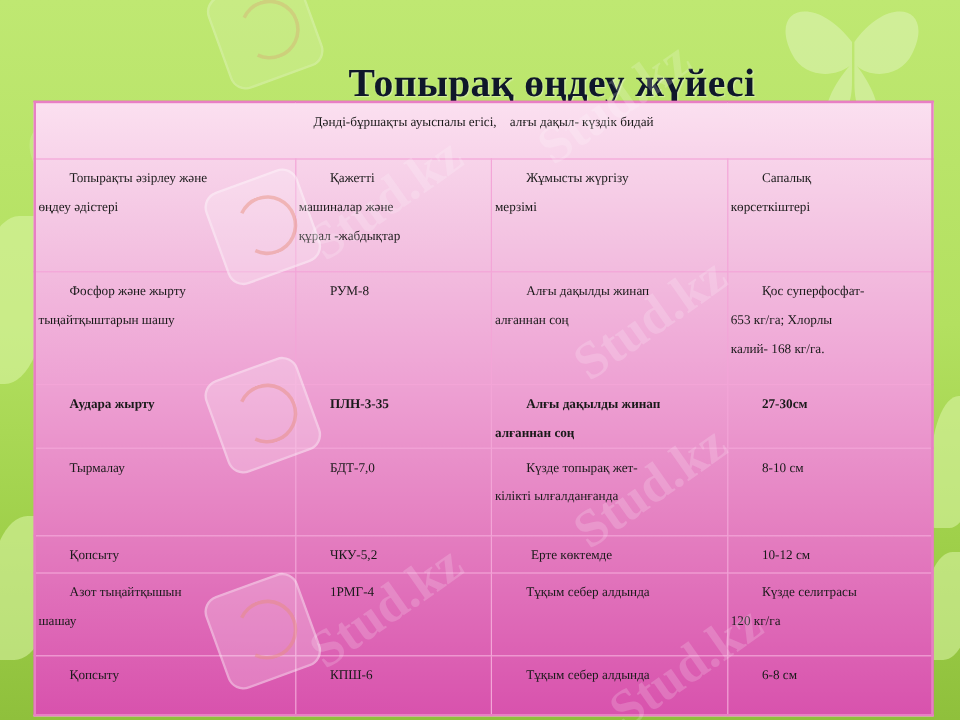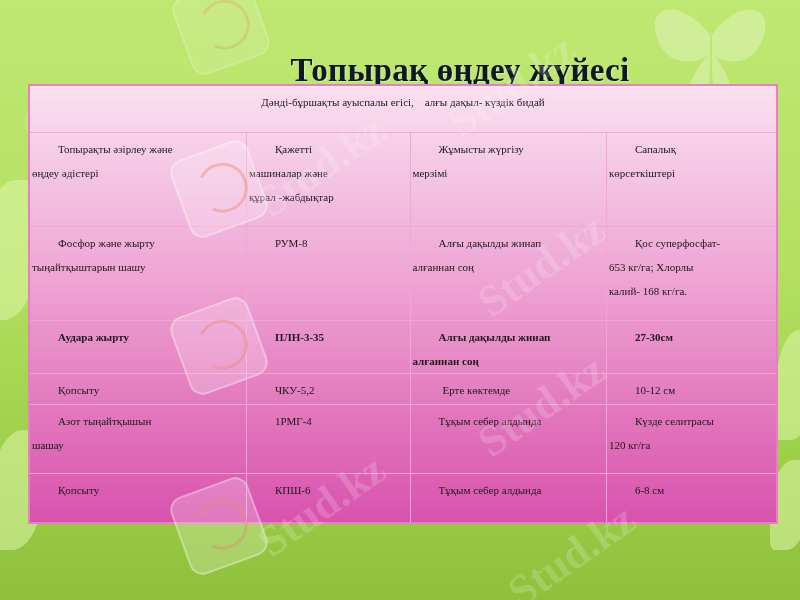--- a/index.html
+++ b/index.html
@@ -105,20 +105,26 @@
     <td><span class="ind"></span><span>Қос суперфосфат-</span><br><span>653 кг/га; Хлорлы</span><br><span>калий- 168 кг/га.</span></td>
   </tr>
 
   <tr style="height:48px;font-weight:bold;">
     <td><span class="ind"></span><span>Аудара жырту</span></td>
     <td><span class="ind"></span><span>ПЛН-3-35</span></td>
     <td><span class="ind"></span><span>Алғы дақылды жинап</span><br><span>алғаннан соң</span></td>
     <td><span class="ind"></span><span>27-30см</span></td>
   </tr>
 
+  <tr style="height:73px;">
+    <td><span class="ind"></span><span>Тырмалау</span></td>
+    <td><span class="ind"></span><span>БДТ-7,0</span></td>
+    <td><span class="ind"></span><span>Күзде топырақ жет-</span><br><span>кілікті ылғалданғанда</span></td>
+    <td><span class="ind"></span><span>8-10 см</span></td>
+  </tr>
 
   <tr style="height:31px;">
     <td><span class="ind"></span><span>Қопсыту</span></td>
     <td><span class="ind"></span><span>ЧКУ-5,2</span></td>
     <td><span class="ind" style="width:30px"></span><span>Ерте көктемде</span></td>
     <td><span class="ind"></span><span>10-12 см</span></td>
   </tr>
 
   <tr style="height:69px;">
     <td><span class="ind"></span><span>Азот тыңайтқышын</span><br><span>шашау</span></td>

